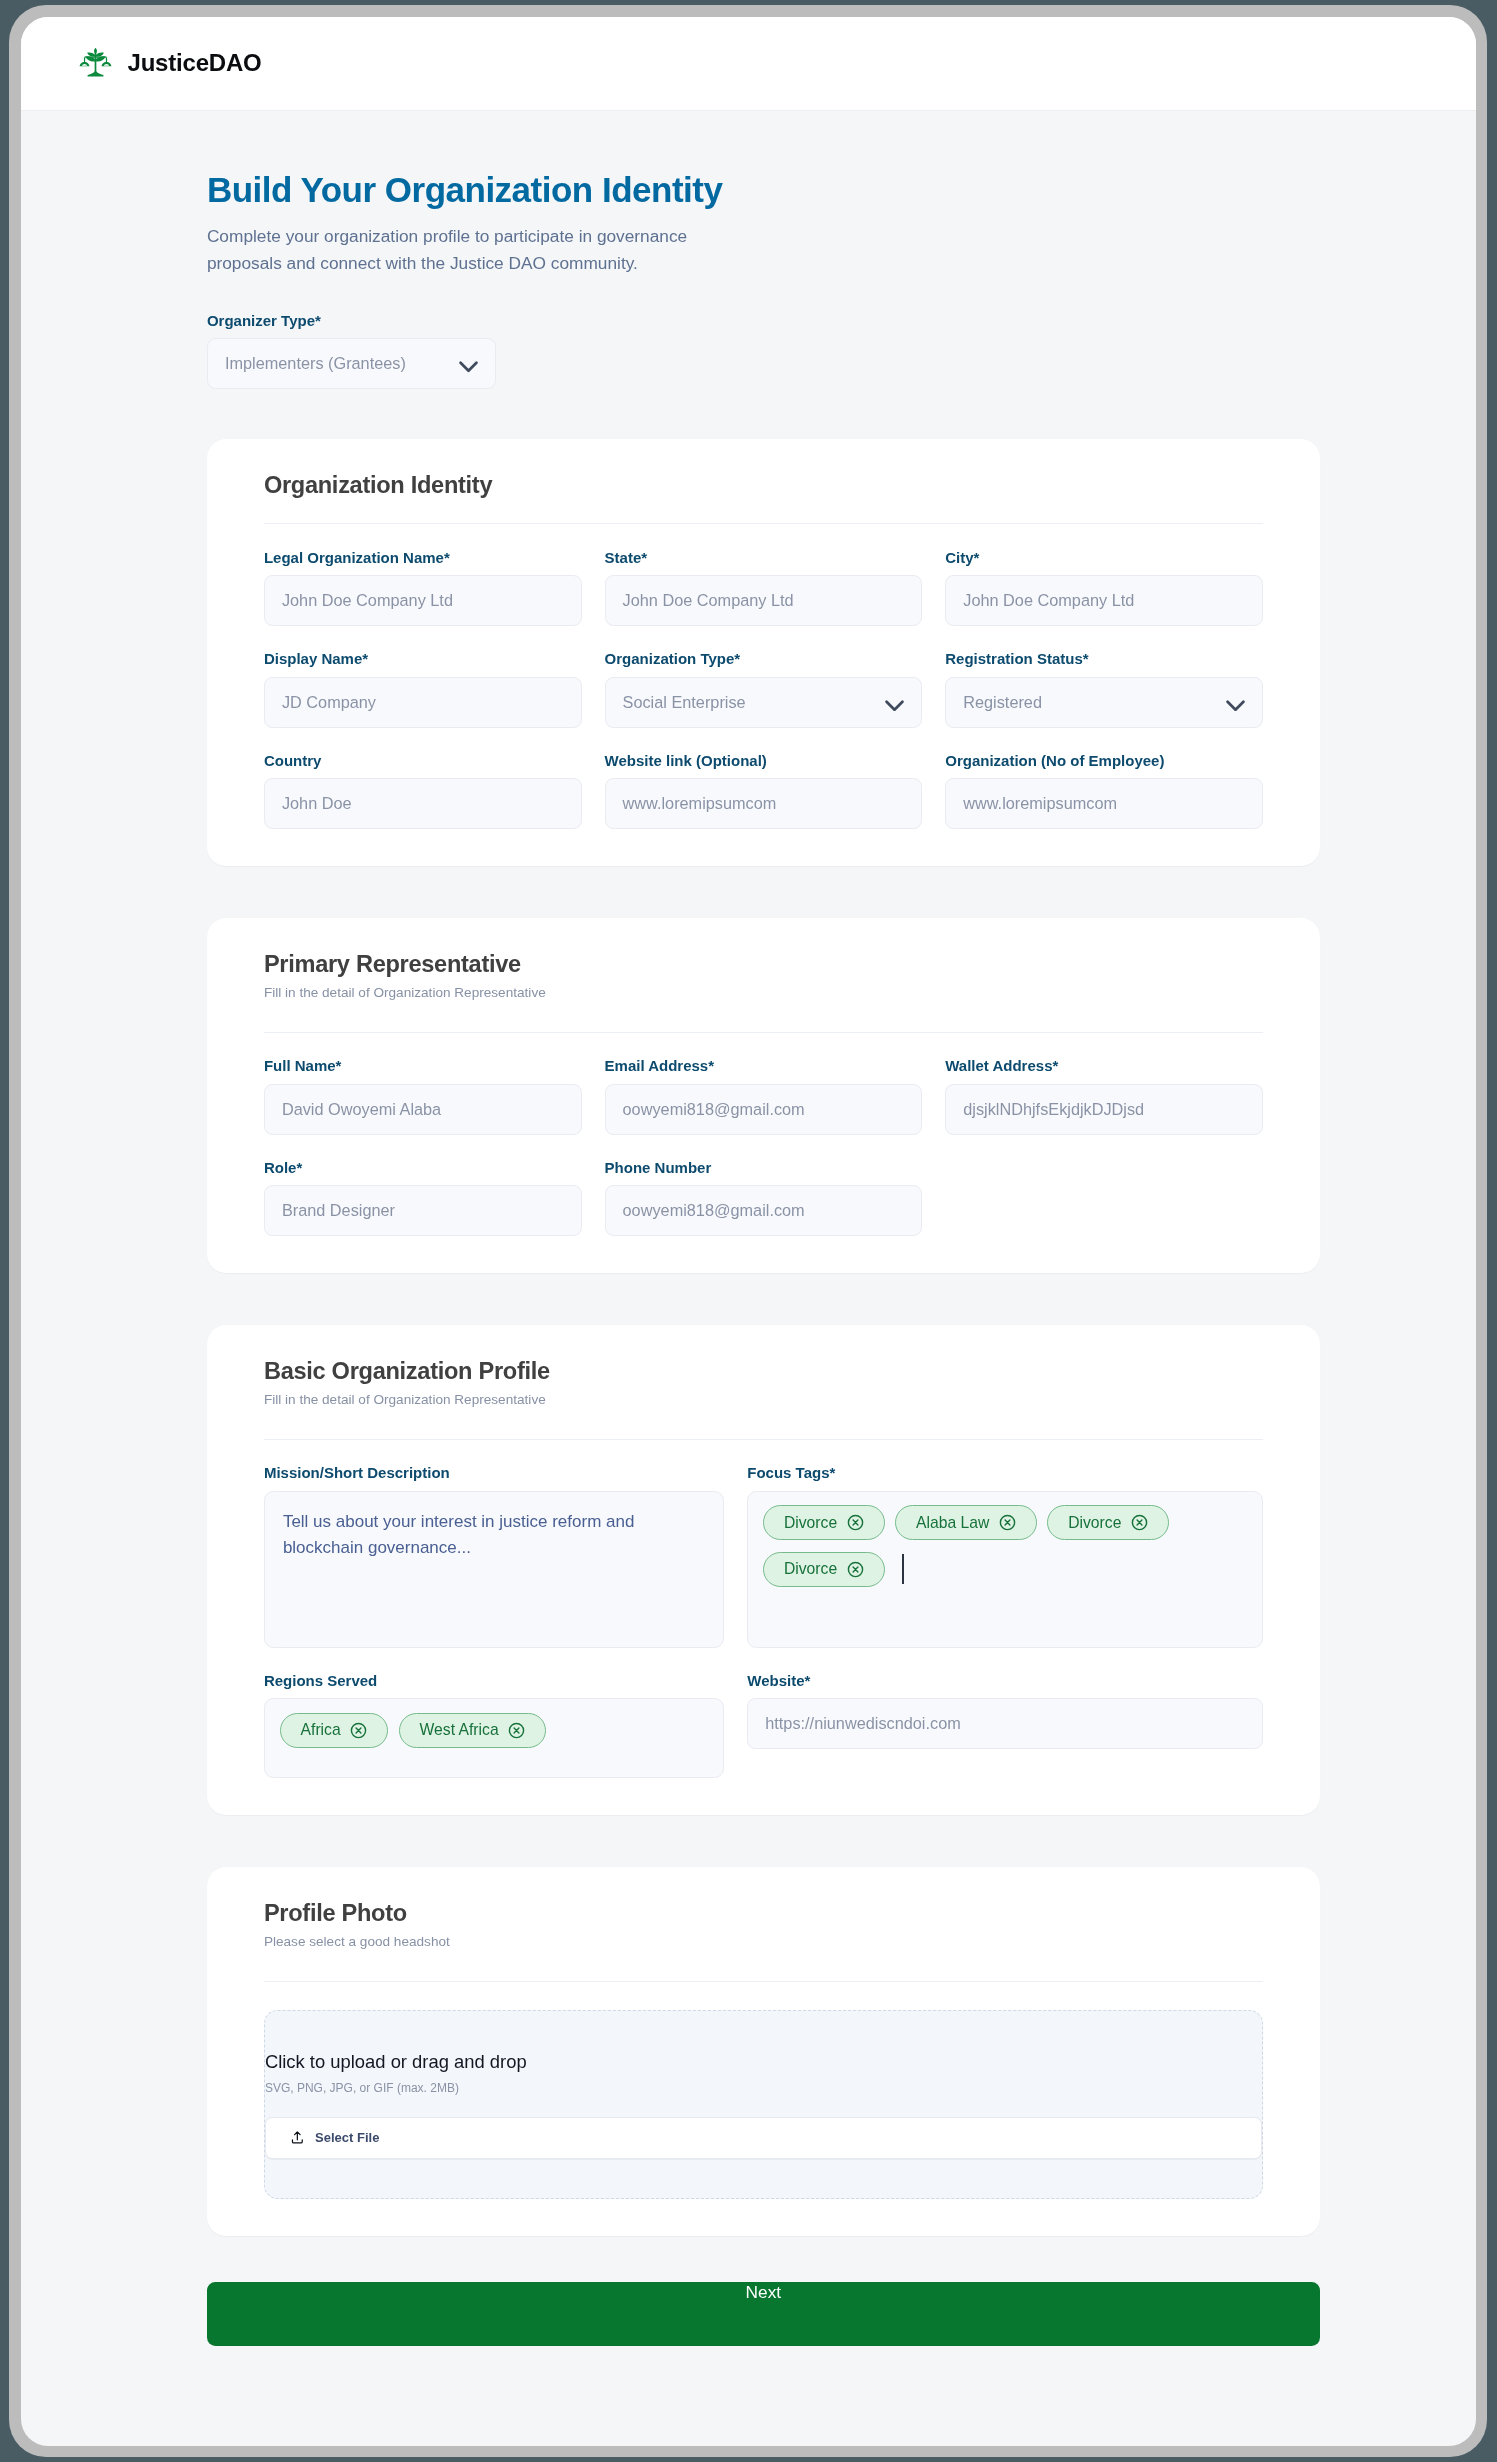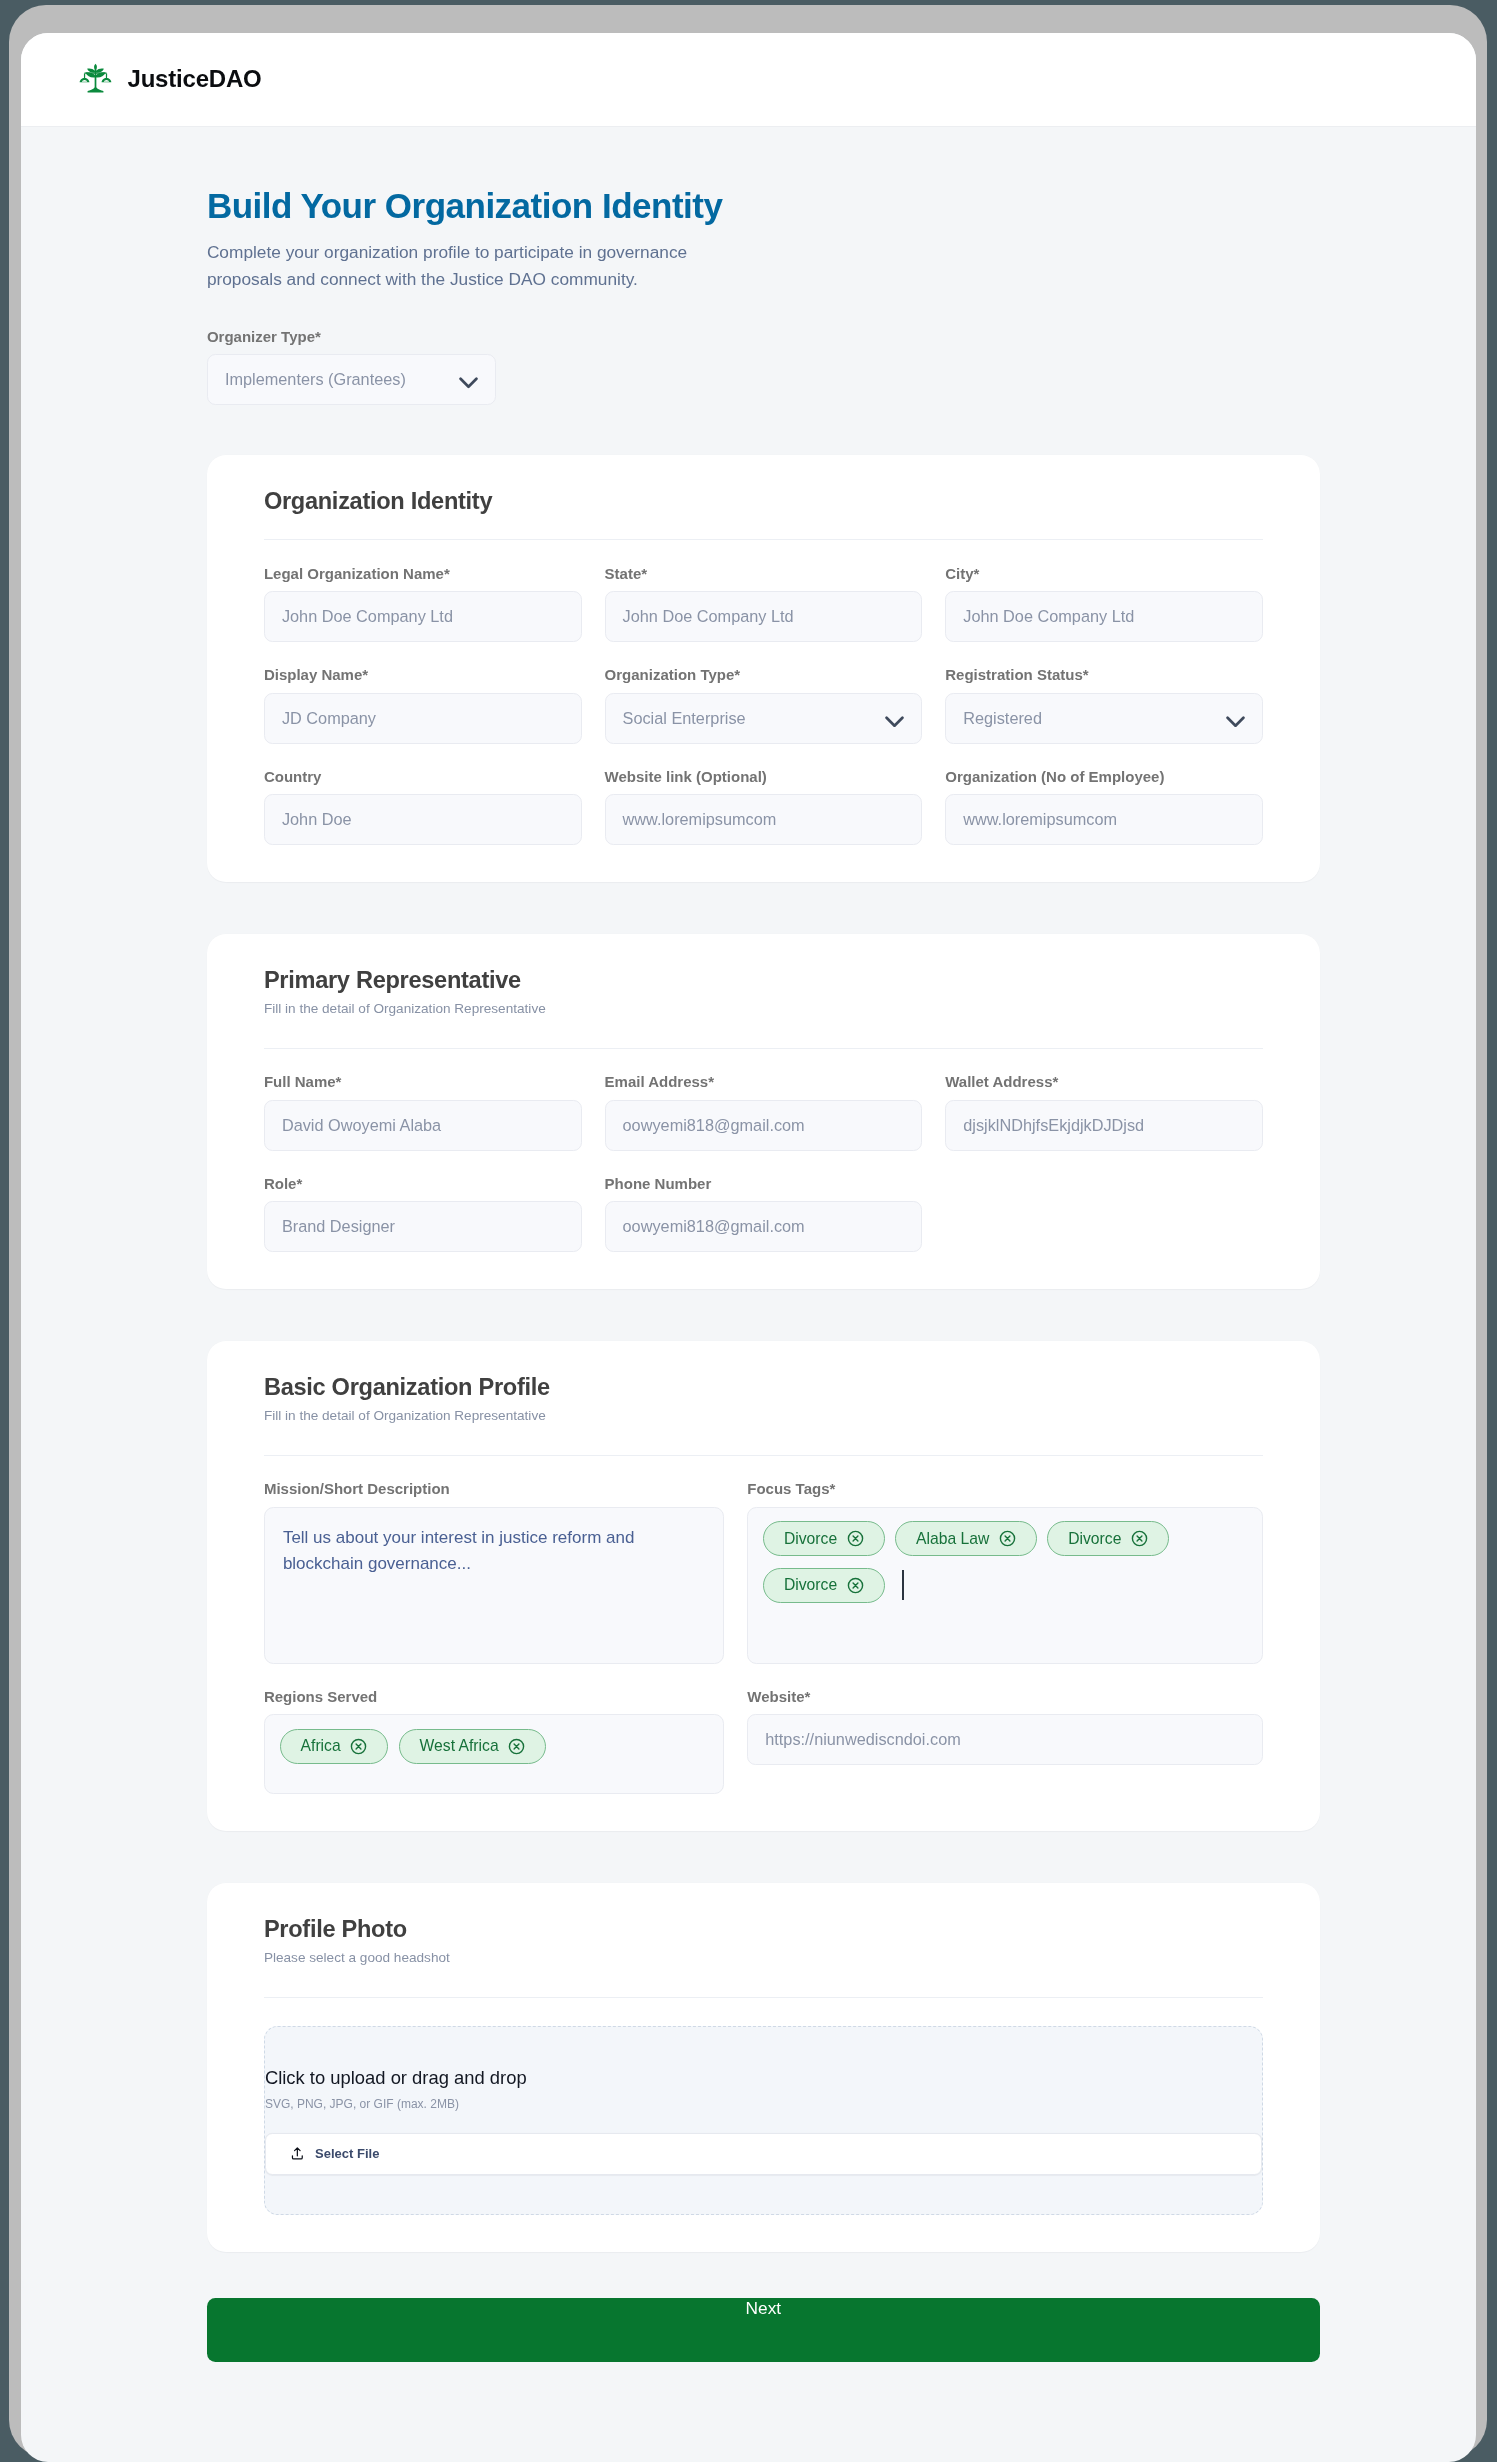--- a/index.html
+++ b/index.html
@@ -23,21 +23,20 @@
     border-radius: 37px;
     padding: 11.5px;
   }
   #viewport {
     width: 100%;
     height: 100%;
     background: #f4f6f8;
     border-radius: 27px;
     overflow: hidden;
     position: relative;
-    margin-top: 16px;
   }
 
   
   #topbar {
     height: 94px;
     background: #ffffff;
     display: flex;
     align-items: center;
     padding-left: 55px;
     border-bottom: 0.5px solid #eceef1;
@@ -69,21 +68,21 @@
     color: #5f7191;
     margin: 13.6px 0 0 186px;
     max-width: 525px;
   }
 
   
   #organizer-block { margin: 36px 0 0 186px; }
   .field-label {
     font-size: 15px;
     font-weight: 600;
-    color: #737373;
+    color: #0c4a6e;
     display: block;
     margin-bottom: 9.4px;
     white-space: nowrap;
   }
   .control {
     background: #f8f9fc;
     border: 0.5px solid #e9ebf1;
     border-radius: 8.4px;
     height: 51px;
     display: flex;

